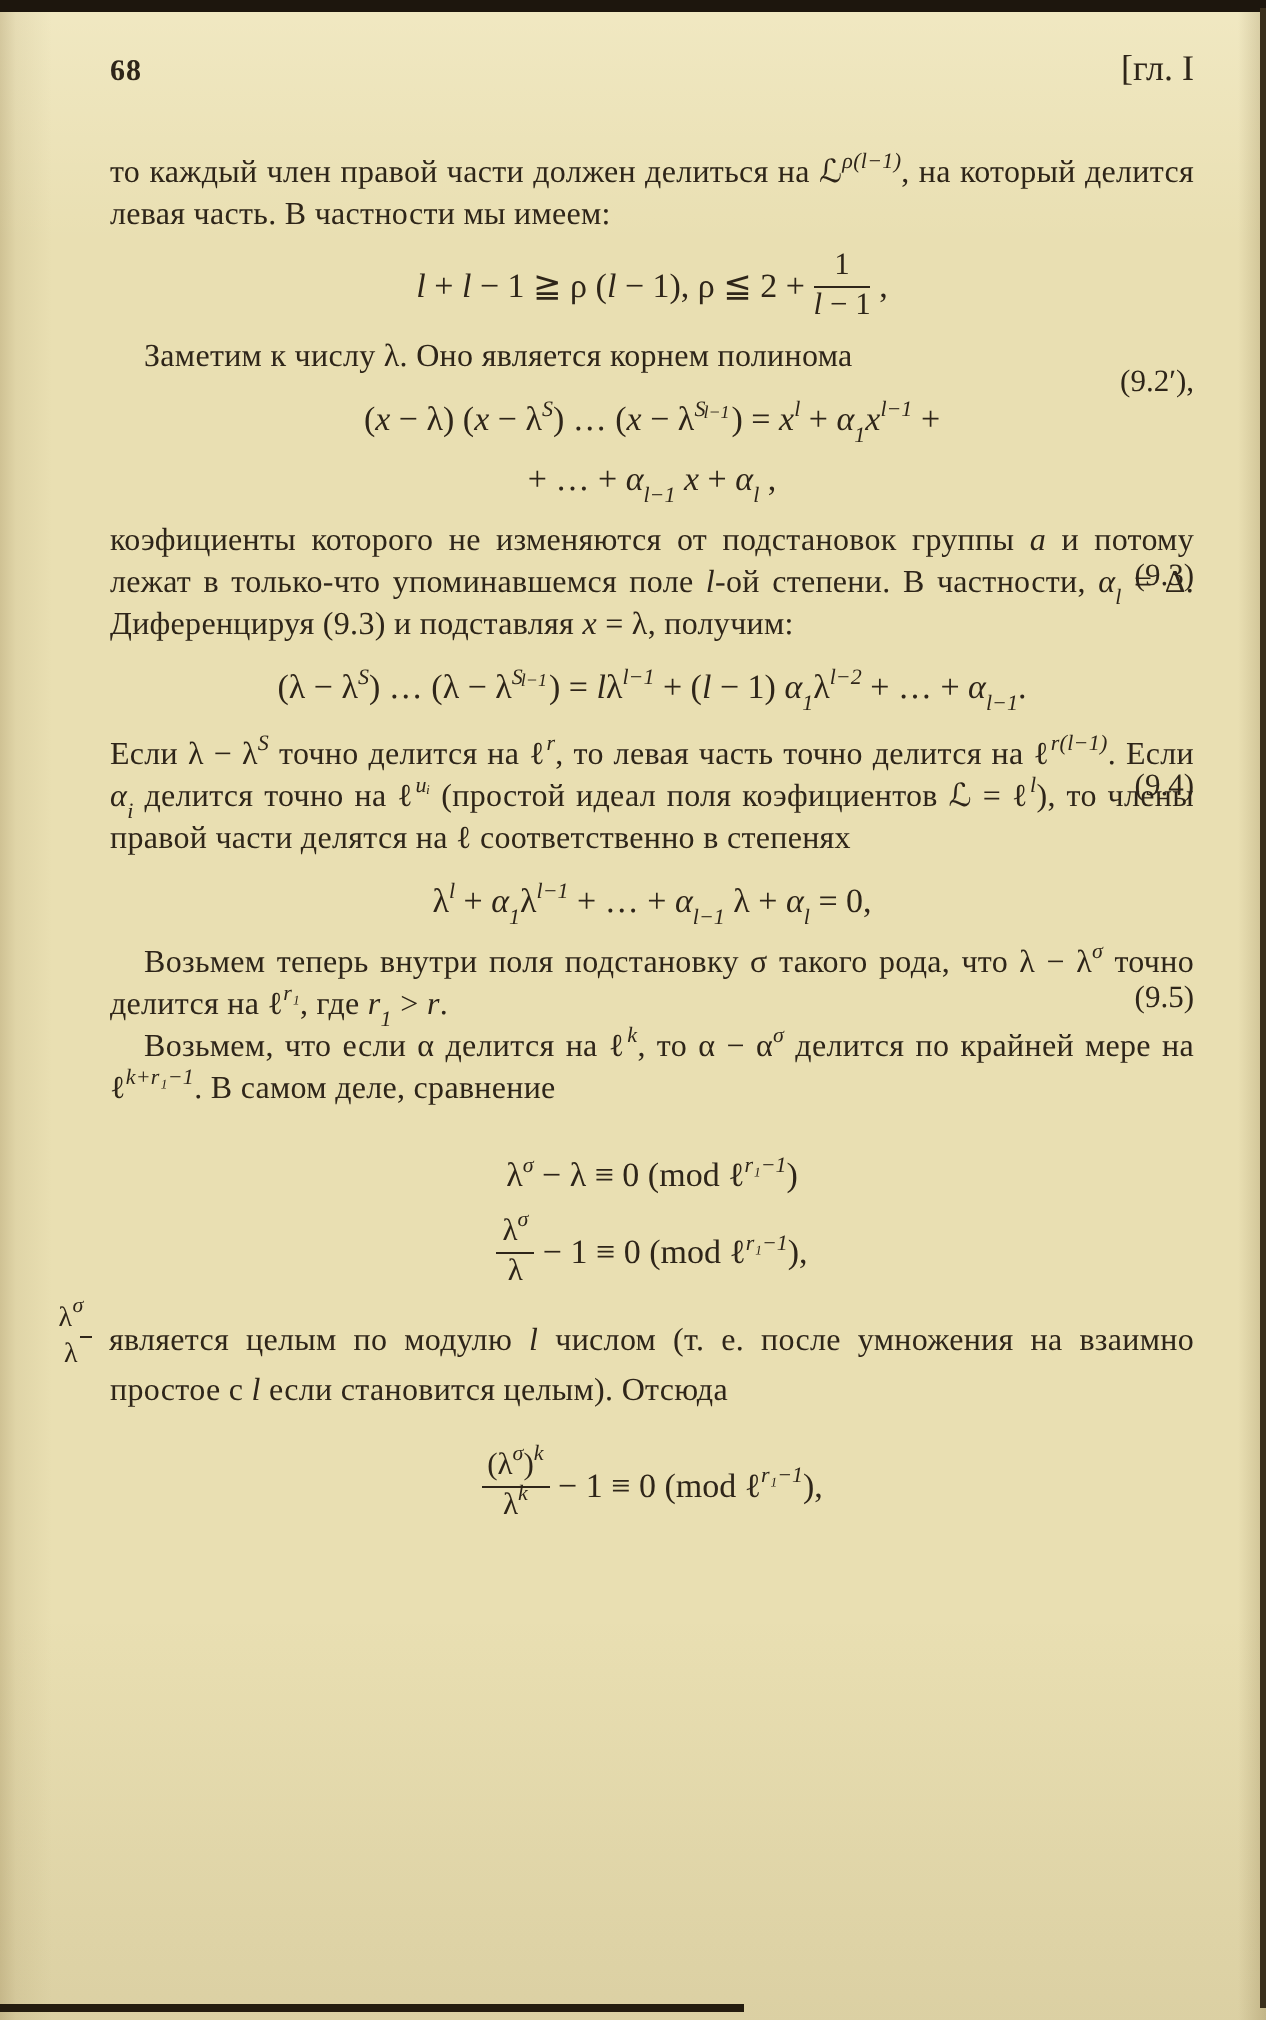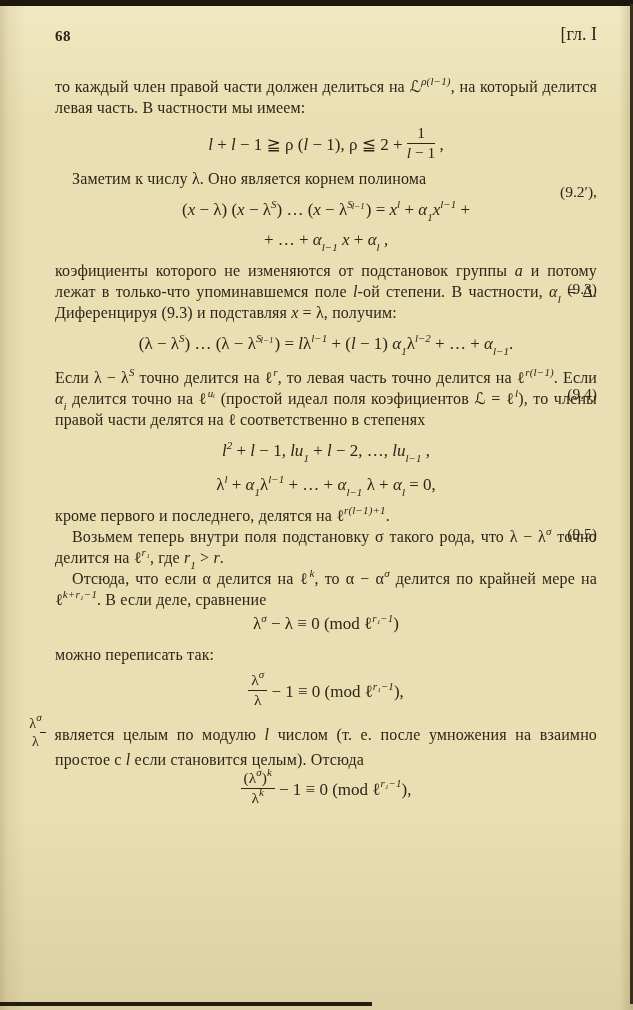--- a/index.html
+++ b/index.html
@@ -29,21 +29,21 @@
   sup{font-size:11px;position:relative;top:-1px;}
   sub{font-size:11px;position:relative;top:1px;}
   .sup2{font-size:9px;position:relative;top:-6px;left:-1px;font-style:italic;}
   .formula{margin:7px 0;font-size:17px;}
   .fline{position:relative;text-align:center;line-height:27px;}
   .flabel{position:absolute;right:0;top:50%;transform:translateY(-50%);font-size:15.5px;font-style:normal;margin-top:48px;}
   .frac{display:inline-block;vertical-align:-8px;text-align:center;line-height:1.08;font-size:15.5px;}
   .frac .num{display:block;border-bottom:1px solid #2e2519;padding:0 3px 1px 3px;}
   .frac .den{display:block;padding-top:1px;}
   .para .frac{font-size:14px;vertical-align:-6px;}
-  .sp2{margin-top:0;}
+  .sp2{margin-top:19px;}
 </style>
 </head>
 <body>
 
 <div id="page">
   <div class="edge-top"></div>
   <div class="edge-right"></div>
   <div class="edge-bottom"></div>
 
   <div class="content">
@@ -60,32 +60,27 @@
         <div class="formula">
           <div class="fline"><span>(</span><span class="it">x</span><span> − λ) (</span><span class="it">x</span><span> − λ</span><sup>S</sup><span>) … (</span><span class="it">x</span><span> − λ</span><sup>S</sup><span class="sup2">l−1</span><span>) = </span><span class="it">x</span><sup>l</sup><span> + </span><span class="it">α</span><sub>1</sub><span class="it">x</span><sup>l−1</sup><span> +</span></div>
           <div class="fline"><span>+ … + </span><span class="it">α</span><sub>l−1</sub><span> </span><span class="it">x</span><span> + </span><span class="it">α</span><sub>l</sub><span> ,</span><span class="flabel">(9.3)</span></div>
         </div>
         <div class="para"><span>коэфициенты которого не изменяются от подстановок группы </span><span class="it">a</span><span> и потому лежат в только-что упоминавшемся поле </span><span class="it">l</span><span>-ой степени. В частности, </span><span class="it">α</span><sub>l</sub><span> = Δ. Диференцируя (9.3) и подставляя </span><span class="it">x</span><span> = λ, получим:</span></div>
         <div class="formula">
           <div class="fline"><span>(λ − λ</span><sup>S</sup><span>) … (λ − λ</span><sup>S</sup><span class="sup2">l−1</span><span>) = </span><span class="it">l</span><span>λ</span><sup>l−1</sup><span> + (</span><span class="it">l</span><span> − 1) </span><span class="it">α</span><sub>1</sub><span>λ</span><sup>l−2</sup><span> + … + </span><span class="it">α</span><sub>l−1</sub><span>.</span><span class="flabel">(9.4)</span></div>
         </div>
         <div class="para"><span>Если λ − λ</span><sup>S</sup><span> точно делится на ℓ</span><sup>r</sup><span>, то левая часть точно делится на ℓ</span><sup>r(l−1)</sup><span>. Если </span><span class="it">α</span><sub>i</sub><span> делится точно на ℓ</span><sup>uᵢ</sup><span> (простой идеал поля коэфициентов ℒ = ℓ</span><sup>l</sup><span>), то члены правой части делятся на ℓ соответственно в степенях</span></div>
         <div class="formula">
-          <div class="fline"><span class="it">l</span><sup>2</sup><span> + </span><span class="it">l</span><span> − 1,   </span><span class="it">lu</span><sub>1</sub><span> + </span><span class="it">l</span><span> − 2, …, </span><span class="it">lu</span><sub>l−1</sub><span> ,</span></div>
-        </div>
-        <div class="formula">
           <div class="fline"><span>λ</span><sup>l</sup><span> + </span><span class="it">α</span><sub>1</sub><span>λ</span><sup>l−1</sup><span> + … + </span><span class="it">α</span><sub>l−1</sub><span> λ + </span><span class="it">α</span><sub>l</sub><span> = 0,</span><span class="flabel">(9.5)</span></div>
         </div>
-        <div class="para"><span>кроме первого и последнего, делятся на ℓ</span><sup>r(l−1)+1</sup><span>.</span></div>
         <div class="para ind"><span>Возьмем теперь внутри поля подстановку σ такого рода, что λ − λ</span><sup>σ</sup><span> точно делится на ℓ</span><sup>r₁</sup><span>, где </span><span class="it">r</span><sub>1</sub><span> &gt; </span><span class="it">r</span><span>.</span></div>
-        <div class="para ind"><span>Отсюда, что если α делится на ℓ</span><sup>k</sup><span>, то α − α</span><sup>σ</sup><span> делится по крайней мере на ℓ</span><sup>k+r₁−1</sup><span>. В если деле, сравнение</span></div>
+        <div class="para ind"><span>Возьмем, что если α делится на ℓ</span><sup>k</sup><span>, то α − α</span><sup>σ</sup><span> делится по крайней мере на ℓ</span><sup>k+r₁−1</sup><span>. В самом деле, сравнение</span></div>
         <div class="formula sp2">
           <div class="fline"><span>λ</span><sup>σ</sup><span> − λ ≡ 0 (mod ℓ</span><sup>r₁−1</sup><span>)</span></div>
         </div>
-        <div class="para"><span>можно переписать так:</span></div>
         <div class="formula">
           <div class="fline"><span class="frac"><span class="num"><span>λ</span><sup>σ</sup></span><span class="den"><span>λ</span></span></span><span> − 1 ≡ 0 (mod ℓ</span><sup>r₁−1</sup><span>),</span></div>
         </div>
         <div class="para hang"><span class="frac"><span class="num"><span>λ</span><sup>σ</sup></span><span class="den"><span>λ</span></span></span><span>  является целым по модулю </span><span class="it">l</span><span> числом (т. е. после умножения на взаимно простое с </span><span class="it">l</span><span> если становится целым). Отсюда</span></div>
         <div class="formula sp2">
           <div class="fline"><span class="frac"><span class="num"><span>(λ</span><sup>σ</sup><span>)</span><sup>k</sup></span><span class="den"><span>λ</span><sup>k</sup></span></span><span> − 1 ≡ 0 (mod ℓ</span><sup>r₁−1</sup><span>),</span></div>
         </div>
       </div>
   </div>
 </div>

